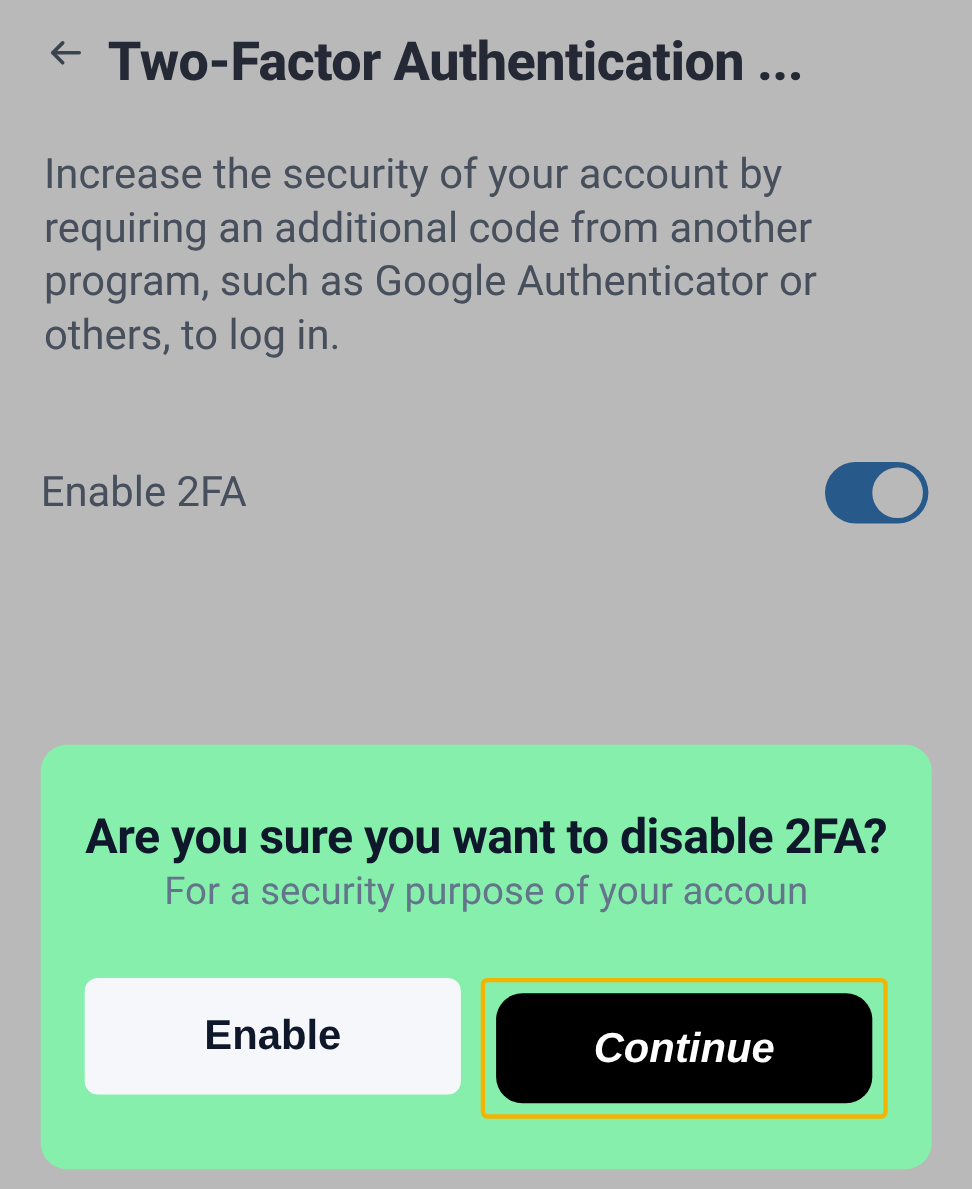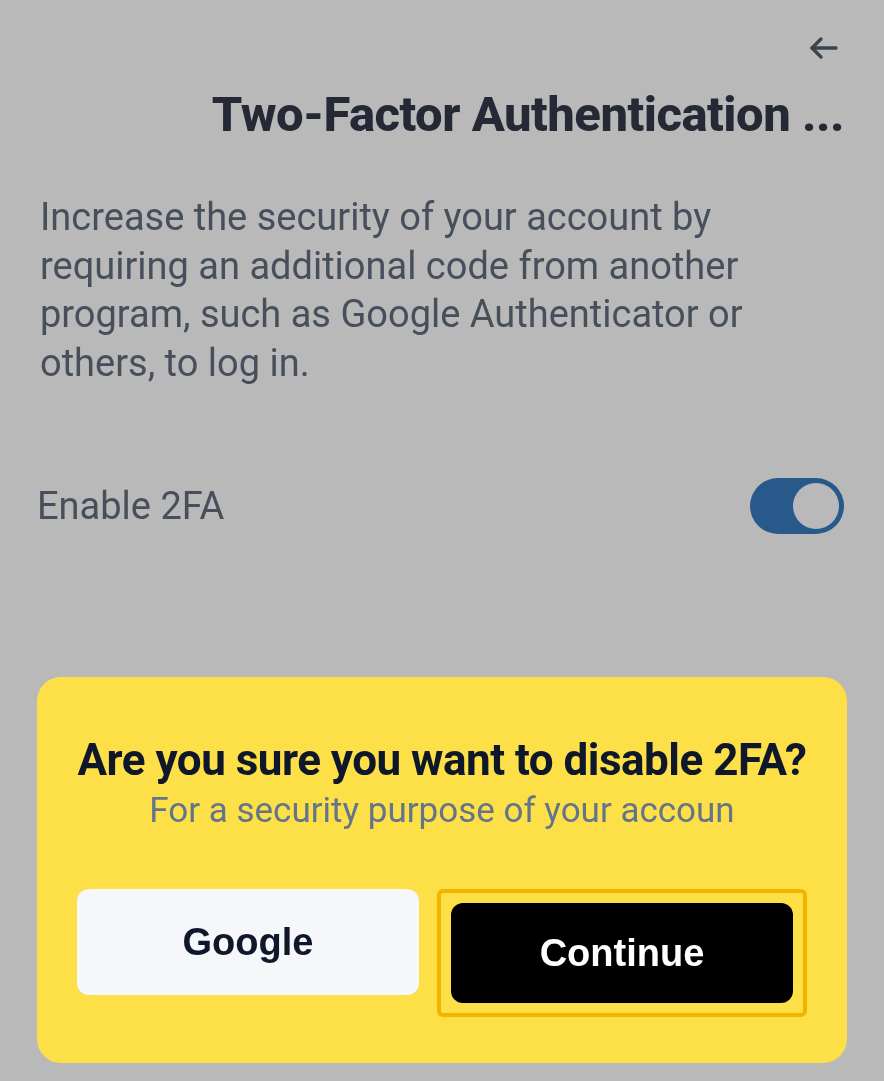--- a/index.html
+++ b/index.html
@@ -15,24 +15,23 @@
       position: relative;
       overflow: hidden;
     }
     .page {
       width: 100%;
       height: 100%;
       padding: 0;
     }
     .header {
       display: flex;
-      align-items: flex-end;
+      align-items: flex-start;
       padding: 28px 40px 20px 40px;
       gap: 18px;
-      flex-direction: column;
     }
     .back-arrow {
       display: flex;
       align-items: center;
       justify-content: center;
       width: 40px;
       height: 40px;
       cursor: pointer;
     }
     .back-arrow svg {
@@ -86,21 +85,21 @@
     }
     .overlay {
       position: absolute;
       inset: 0;
       background: rgba(71, 71, 71, 0.38);
       display: flex;
       align-items: flex-end;
       justify-content: center;
     }
     .dialog {
-      background: #fde047;
+      background: #86efac;
       border-radius: 24px 24px 0 0;
       width: 810px;
       margin-bottom: 18px;
       border-radius: 24px;
       padding: 54px 40px 46px 40px;
     }
     .dialog-title {
       font-size: 44px;
       font-weight: 700;
       color: #0f172a;
@@ -137,25 +136,26 @@
       display: flex;
       align-items: center;
       justify-content: center;
       padding: 10px;
     }
     .btn-continue {
       width: 100%;
       height: 100px;
       background: #000000;
       border: none;
-      border-radius: 12px;
+      border-radius: 24px;
       font-size: 38px;
       font-weight: 600;
       color: #ffffff;
       cursor: pointer;
+      font-style: italic;
     }
   </style>
 </head>
 <body>
 
 <div class="page">
   <div class="header">
     <div class="back-arrow">
       <svg viewBox="0 0 24 24" fill="none" stroke="#334155" stroke-width="2.2" stroke-linecap="round" stroke-linejoin="round">
         <line x1="20" y1="12" x2="4" y2="12"></line>
@@ -173,19 +173,19 @@
       <div class="toggle-knob"></div>
     </div>
   </div>
 </div>
 
 <div class="overlay">
   <div class="dialog">
     <div class="dialog-title">Are you sure you want to disable 2FA?</div>
     <div class="dialog-subtitle">For a security purpose of your accoun</div>
     <div class="dialog-buttons">
-      <button class="btn-cancel">Google</button>
+      <button class="btn-cancel">Enable</button>
       <div class="btn-continue-wrap">
         <button class="btn-continue">Continue</button>
       </div>
     </div>
   </div>
 </div>
 
 </body></html>

